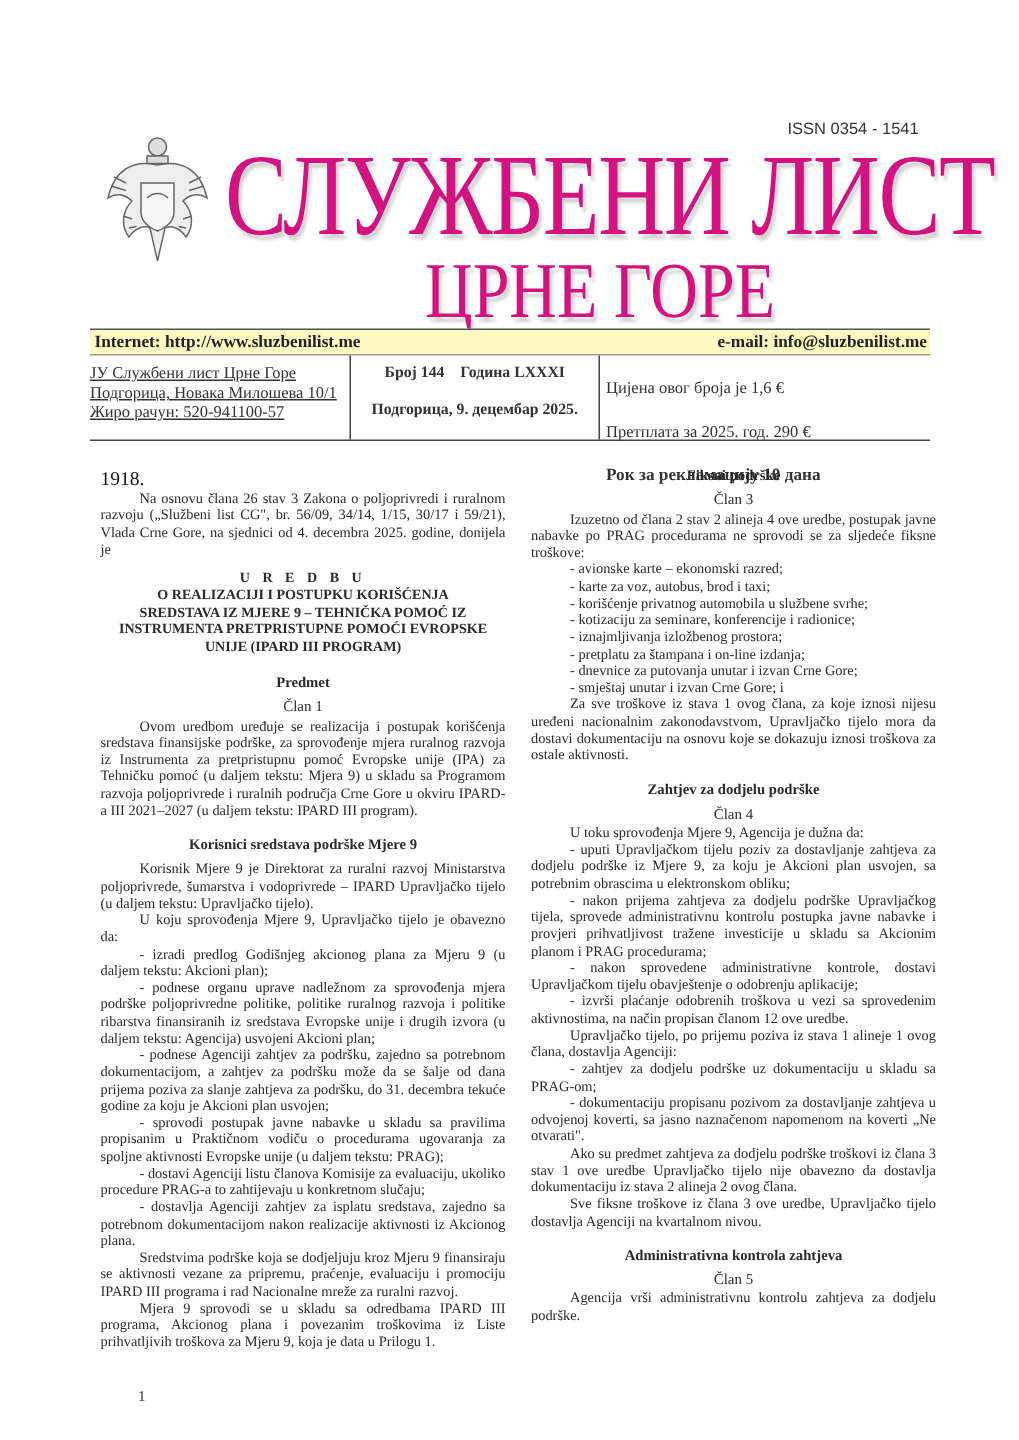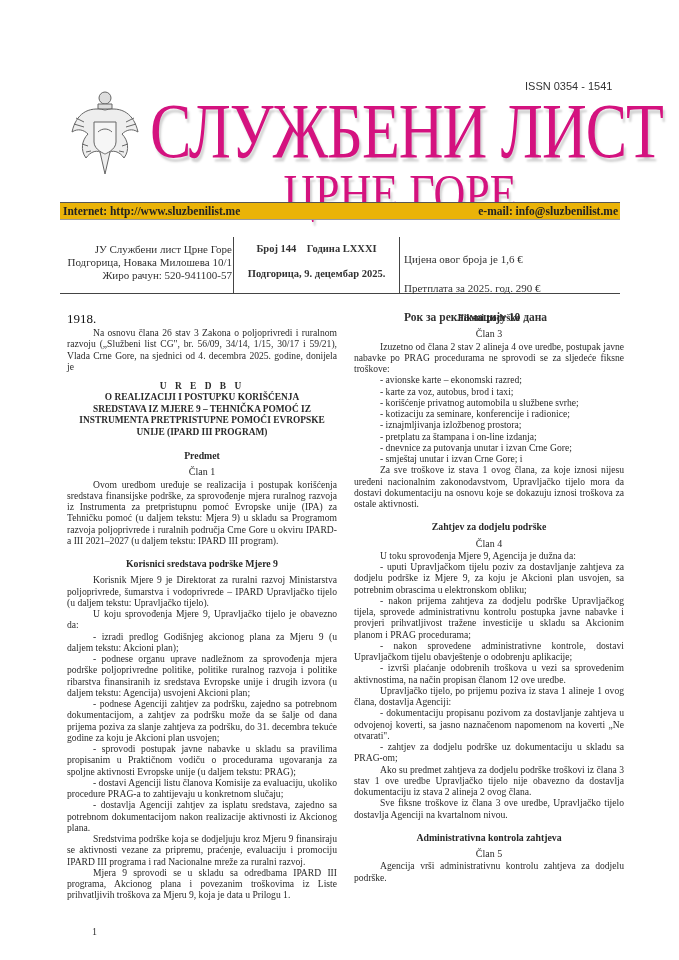--- a/index.html
+++ b/index.html
@@ -9,29 +9,29 @@
           font-size: 11px; color: #333; }
   .coat { position: absolute; left: 68px; top: 88px; width: 75px; height: 92px; }
   .masthead-1 { position: absolute; left: 150px; top: 92px; width: 460px; text-align: center;
                 font-family: "Liberation Serif", serif; color: #d4127f; font-size: 62px; line-height: 62px;
                 letter-spacing: -1px; transform: scaleY(1.25); transform-origin: top center;
                 text-shadow: 2px 3px 2px rgba(0,0,0,0.18); white-space: nowrap; }
   .masthead-2 { position: absolute; left: 150px; top: 168px; width: 460px; text-align: center;
                 font-family: "Liberation Serif", serif; color: #d4127f; font-size: 44px; line-height: 44px;
                 transform: scaleY(1.2); transform-origin: top center;
                 text-shadow: 2px 3px 2px rgba(0,0,0,0.18); white-space: nowrap; padding-left: 40px; box-sizing: border-box;}
-  .netbar { position: absolute; left: 60px; top: 202px; width: 560px; height: 16px;
-            background: #eab308; border-top: 1px solid #555; border-bottom: 1px solid #999;
+  .netbar { position: absolute; left: 60px; top: 219px; width: 560px; height: 16px;
+            background: #fef9c3; border-top: 1px solid #555; border-bottom: 1px solid #999;
             font-weight: bold; font-size: 11.5px; line-height: 16px; }
   .netbar .left { position: absolute; left: 3px; }
   .netbar .right { position: absolute; right: 2px; }
   .infobox { position: absolute; left: 60px; top: 237px; width: 560px; height: 56px;
              border-bottom: 1.5px solid #444; font-size: 11px; }
   .info-col { position: absolute; top: 0; height: 56px; }
-  .c1 { left: 0; width: 172px; text-align: right; padding-top: 6px; line-height: 13px; color: #333; }
+  .c1 { left: 0; width: 172px; text-align: left; padding-top: 6px; line-height: 13px; color: #333; text-decoration: underline; }
   .c2 { left: 173px; width: 165px; border-left: 1.5px solid #444; border-right: 1.5px solid #444;
         text-align: center; font-weight: bold; font-size: 10.5px; color: #333; }
   .c2 .l1 { position: absolute; top: 6px; width: 100%; }
   .c2 .l2 { position: absolute; top: 31px; width: 100%; }
   .c3 { left: 342px; width: 218px; padding-left: 2px; line-height: 13px; color: #333; }
   .c3 div { margin-top: 16px; }
   .c3 .bold { font-weight: bold; font-size: 11.5px; }
   .col { position: absolute; top: 310px; width: 270px; font-size: 9.6px; line-height: 11.25px;
          text-align: justify; color: #2a2a2a; }
   .col.left { left: 67px; }
@@ -131,22 +131,22 @@
   <p class="li">- smještaj unutar i izvan Crne Gore; i</p>
   <p class="p">Za sve troškove iz stava 1 ovog člana, za koje iznosi nijesu uređeni nacionalnim zakonodavstvom, Upravljačko tijelo mora da dostavi dokumentaciju na osnovu koje se dokazuju iznosi troškova za ostale aktivnosti.</p>
   <div class="sec">Zahtjev za dodjelu podrške</div>
   <div class="clan">Član 4</div>
   <p class="p">U toku sprovođenja Mjere 9, Agencija je dužna da:</p>
   <p class="li">- uputi Upravljačkom tijelu poziv za dostavljanje zahtjeva za dodjelu podrške iz Mjere 9, za koju je Akcioni plan usvojen, sa potrebnim obrascima u elektronskom obliku;</p>
   <p class="li">- nakon prijema zahtjeva za dodjelu podrške Upravljačkog tijela, sprovede administrativnu kontrolu postupka javne nabavke i provjeri prihvatljivost tražene investicije u skladu sa Akcionim planom i PRAG procedurama;</p>
   <p class="li">- nakon sprovedene administrativne kontrole, dostavi Upravljačkom tijelu obavještenje o odobrenju aplikacije;</p>
   <p class="li">- izvrši plaćanje odobrenih troškova u vezi sa sprovedenim aktivnostima, na način propisan članom 12 ove uredbe.</p>
   <p class="p">Upravljačko tijelo, po prijemu poziva iz stava 1 alineje 1 ovog člana, dostavlja Agenciji:</p>
+  <p class="li">- zahtjev za dodjelu podrške uz dokumentaciju u skladu sa PRAG-om;</p>
   <p class="li">- dokumentaciju propisanu pozivom za dostavljanje zahtjeva u odvojenoj koverti, sa jasno naznačenom napomenom na koverti „Ne otvarati".</p>
-  <p class="li">- zahtjev za dodjelu podrške uz dokumentaciju u skladu sa PRAG-om;</p>
   <p class="p">Ako su predmet zahtjeva za dodjelu podrške troškovi iz člana 3 stav 1 ove uredbe Upravljačko tijelo nije obavezno da dostavlja dokumentaciju iz stava 2 alineja 2 ovog člana.</p>
   <p class="p">Sve fiksne troškove iz člana 3 ove uredbe, Upravljačko tijelo dostavlja Agenciji na kvartalnom nivou.</p>
   <div class="sec">Administrativna kontrola zahtjeva</div>
   <div class="clan">Član 5</div>
   <p class="p">Agencija vrši administrativnu kontrolu zahtjeva za dodjelu podrške.</p>
 </div>
 
 <div class="pagenum">1</div>
 
 </body></html>

